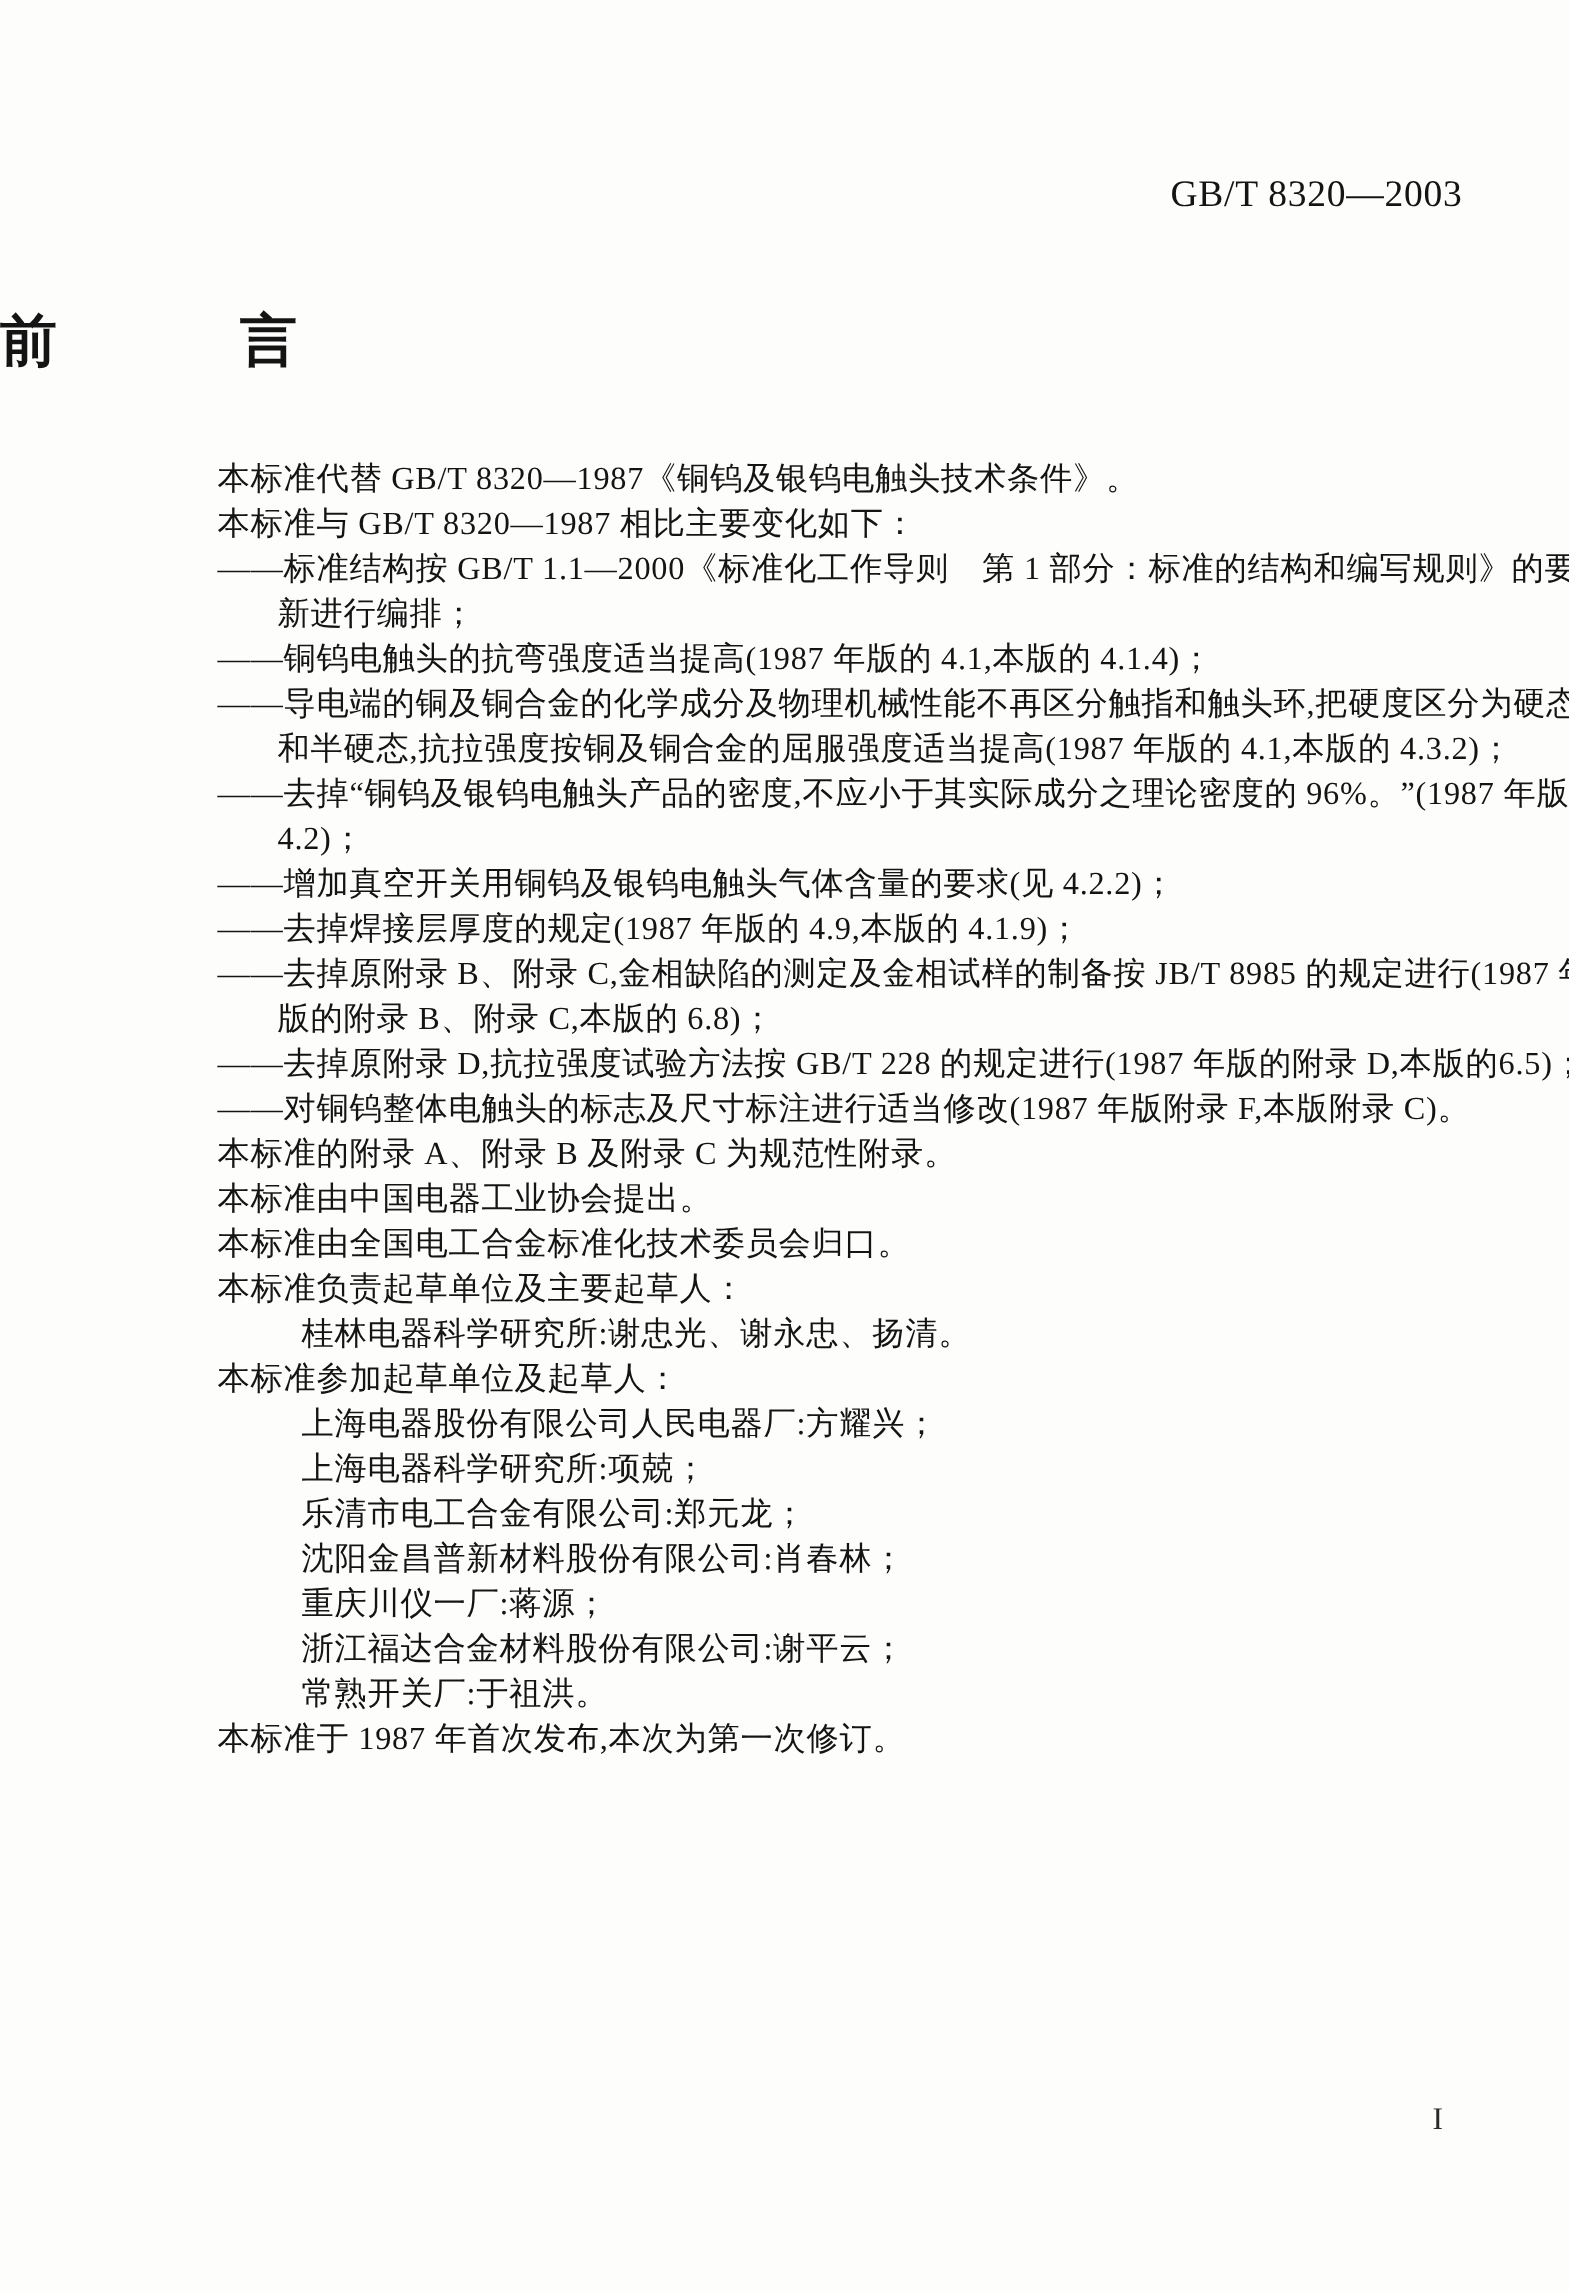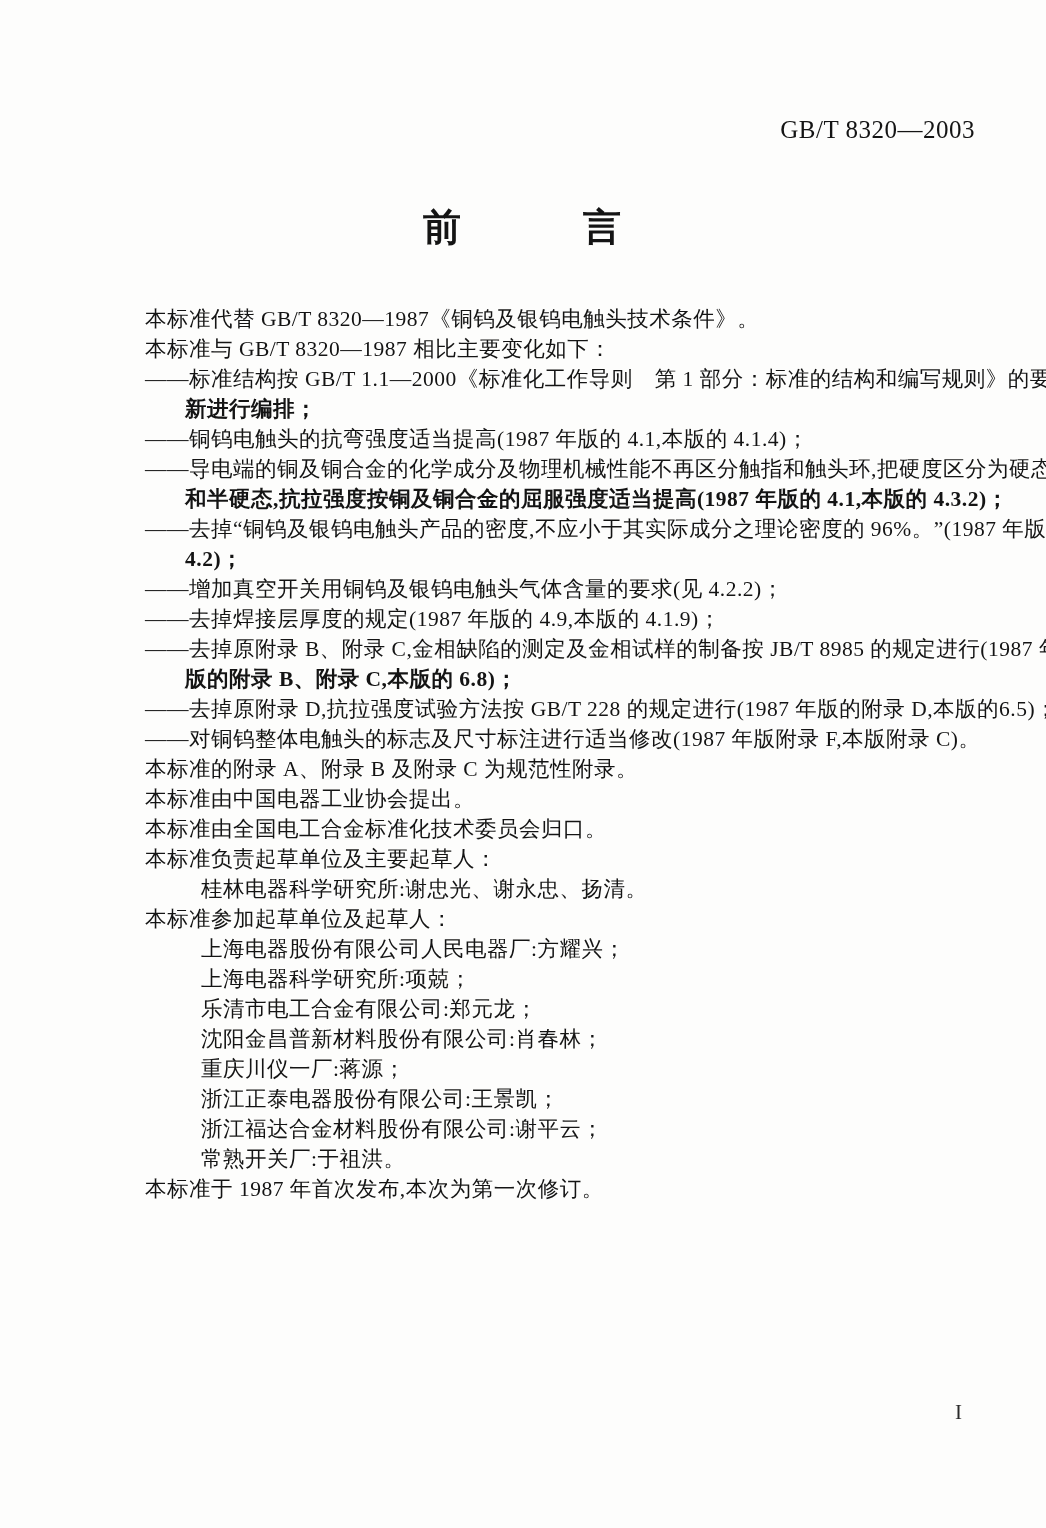--- a/index.html
+++ b/index.html
@@ -26,39 +26,39 @@
     font-size: 25px;
     font-weight: normal;
     letter-spacing: 0.5px;
     white-space: nowrap;
   }
   .page-title {
     position: absolute;
     top: 202px;
     left: 0;
     width: 100%;
-    text-align: center;
+    text-align: left;
     font-size: 38px;
     font-weight: bold;
     letter-spacing: 2px;
     white-space: pre;
   }
   .body-lines {
     position: absolute;
     top: 304px;
     left: 145px;
     width: 832px;
     font-size: 21.5px;
     line-height: 30px;
     letter-spacing: 0.5px;
   }
   .line {
     white-space: nowrap;
   }
-  .line.indent-1 { padding-left: 40px; font-weight: bold; }
+  .line.indent-1 { padding-left: 40px; }
   .line.indent-2 { padding-left: 56px; }
   .page-number {
     position: absolute;
     top: 1400px;
     right: 84px;
     font-size: 21px;
     color: #2a2a2a;
   }
 </style>
 </head>
@@ -89,20 +89,19 @@
       <div class="line indent-0">本标准由中国电器工业协会提出。</div>
       <div class="line indent-0">本标准由全国电工合金标准化技术委员会归口。</div>
       <div class="line indent-0">本标准负责起草单位及主要起草人：</div>
       <div class="line indent-2">桂林电器科学研究所:谢忠光、谢永忠、扬清。</div>
       <div class="line indent-0">本标准参加起草单位及起草人：</div>
       <div class="line indent-2">上海电器股份有限公司人民电器厂:方耀兴；</div>
       <div class="line indent-2">上海电器科学研究所:项兢；</div>
       <div class="line indent-2">乐清市电工合金有限公司:郑元龙；</div>
       <div class="line indent-2">沈阳金昌普新材料股份有限公司:肖春林；</div>
       <div class="line indent-2">重庆川仪一厂:蒋源；</div>
-      <div class="line indent-2">浙江正泰电器股份有限公司:王景凯；</div>
       <div class="line indent-2">浙江福达合金材料股份有限公司:谢平云；</div>
       <div class="line indent-2">常熟开关厂:于祖洪。</div>
       <div class="line indent-0">本标准于 1987 年首次发布,本次为第一次修订。</div>
     </div>
 
   <div class="page-number">I</div>
 </div>
 
 </body></html>

